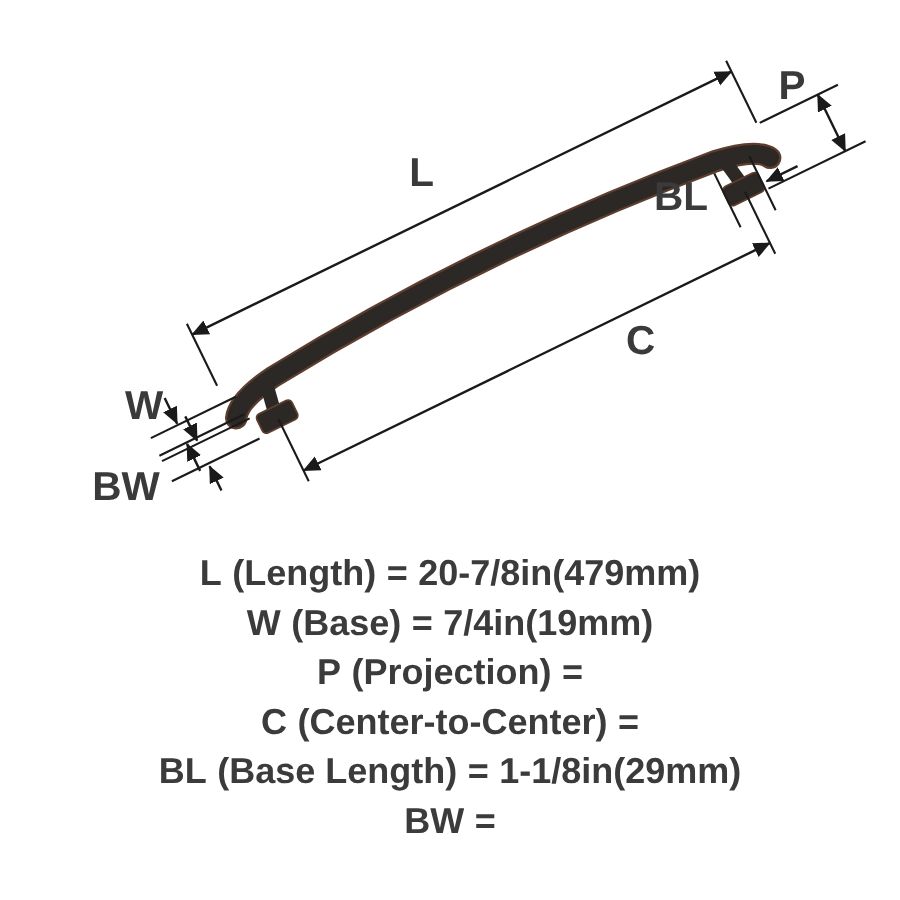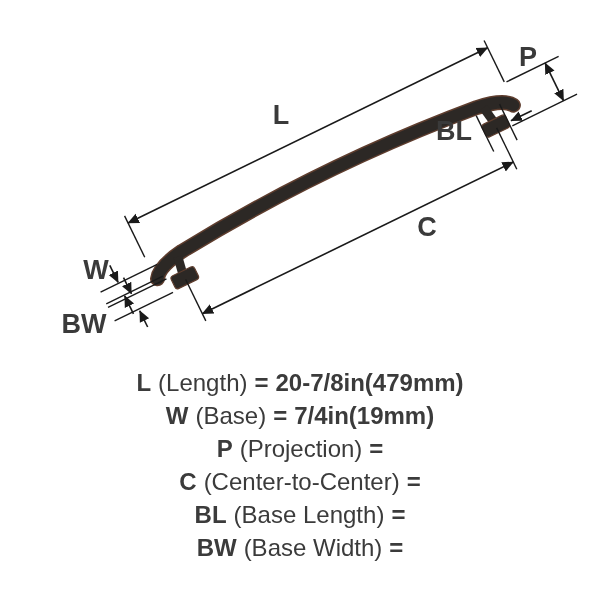--- a/index.html
+++ b/index.html
@@ -17,21 +17,21 @@
   }
   .specs{
     position:absolute;left:0;top:366px;width:600px;
     display:flex;flex-direction:column;align-items:center;
   }
   .spec-row{
     display:flex;align-items:baseline;gap:7px;
     font-size:24px;line-height:33px;color:#3b3b3b;white-space:nowrap;
   }
   .spec-row .b{font-weight:bold;}
-  .spec-row .r{font-weight:normal;}
+  .spec-row .r{font-weight:bold;}
 </style>
 </head>
 <body>
 
 <div class="canvas">
 
   <svg width="600" height="362" viewBox="0 0 600 362">
     <defs>
       <marker id="arrow" viewBox="0 0 10 10" refX="8.5" refY="5" markerWidth="8" markerHeight="8" orient="auto-start-reverse">
         <path d="M 0 1 L 9 5 L 0 9 z" fill="#1a1a1a"></path>
@@ -118,20 +118,20 @@
     </div>
     <div class="spec-row">
       <span class="b">C</span>
       <span class="r">(Center-to-Center)</span>
       <span class="b">=</span>
     </div>
     <div class="spec-row">
       <span class="b">BL</span>
       <span class="r">(Base Length)</span>
       <span class="b">=</span>
+      <span class="b">1-1/8in(29mm)</span>
     </div>
     <div class="spec-row">
       <span class="b">BW</span>
-      <span class="r">(Base Width)</span>
       <span class="b">=</span>
     </div>
   </div>
 </div>
 
 </body></html>

